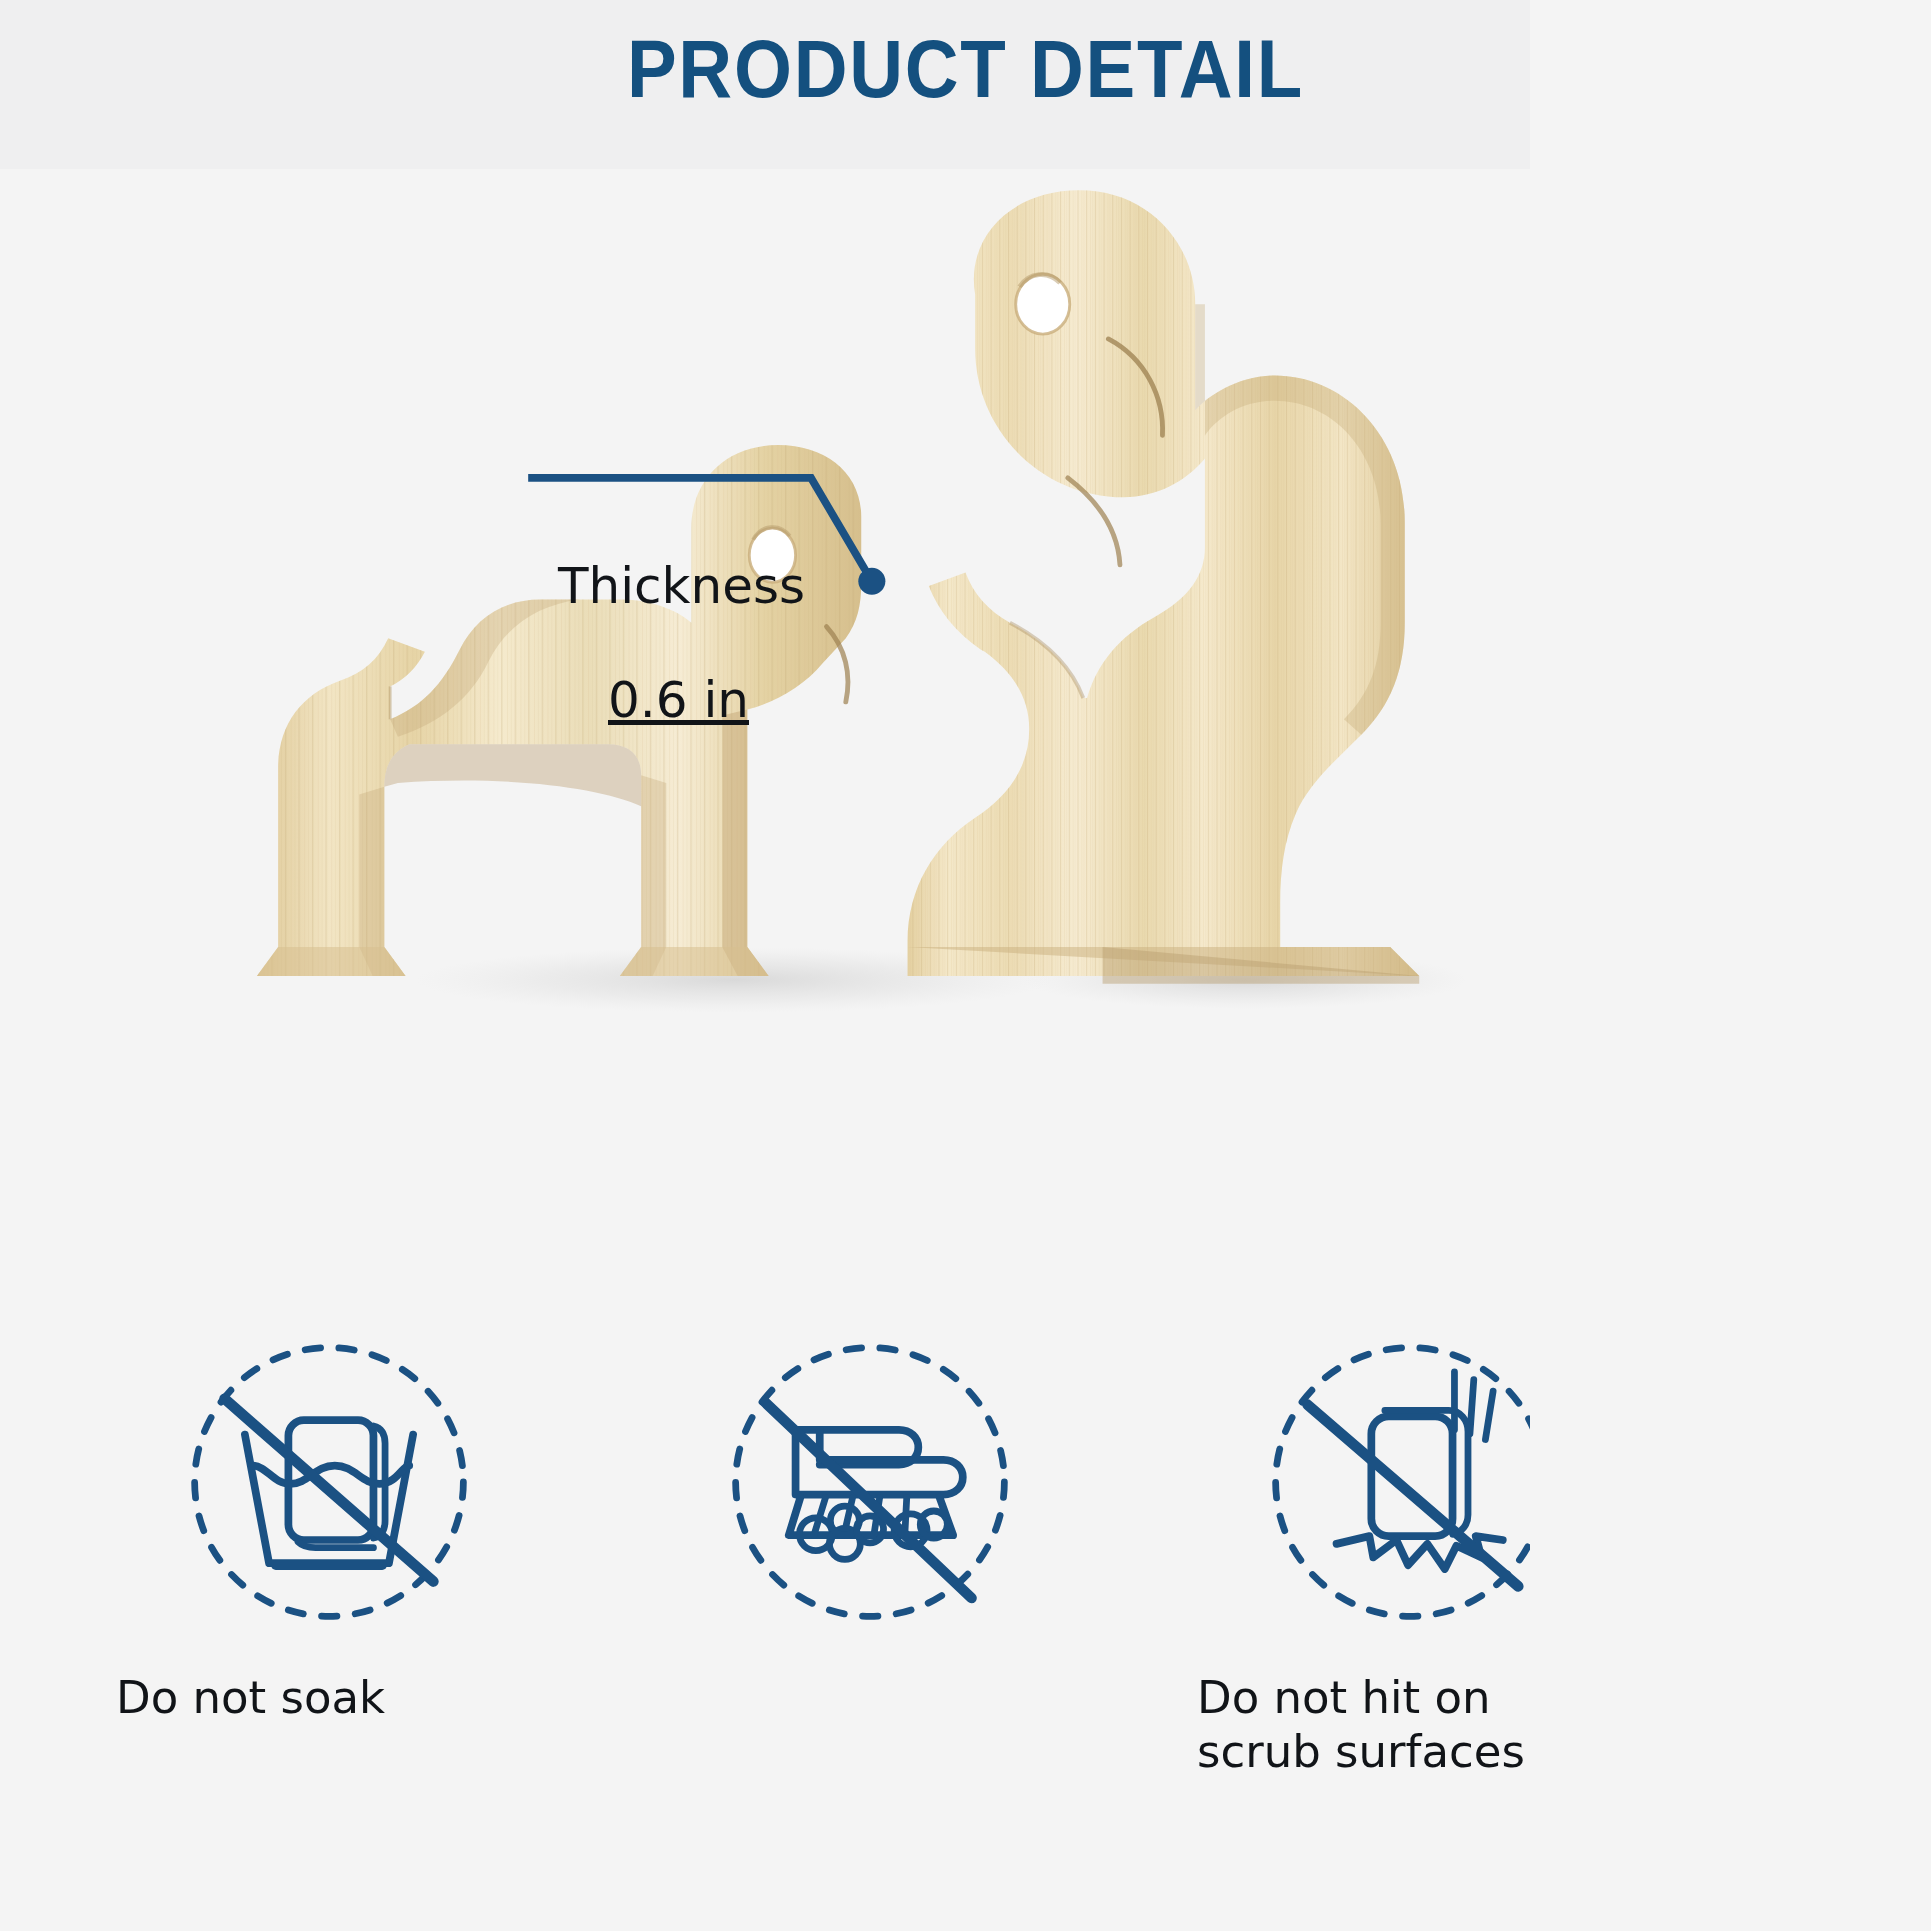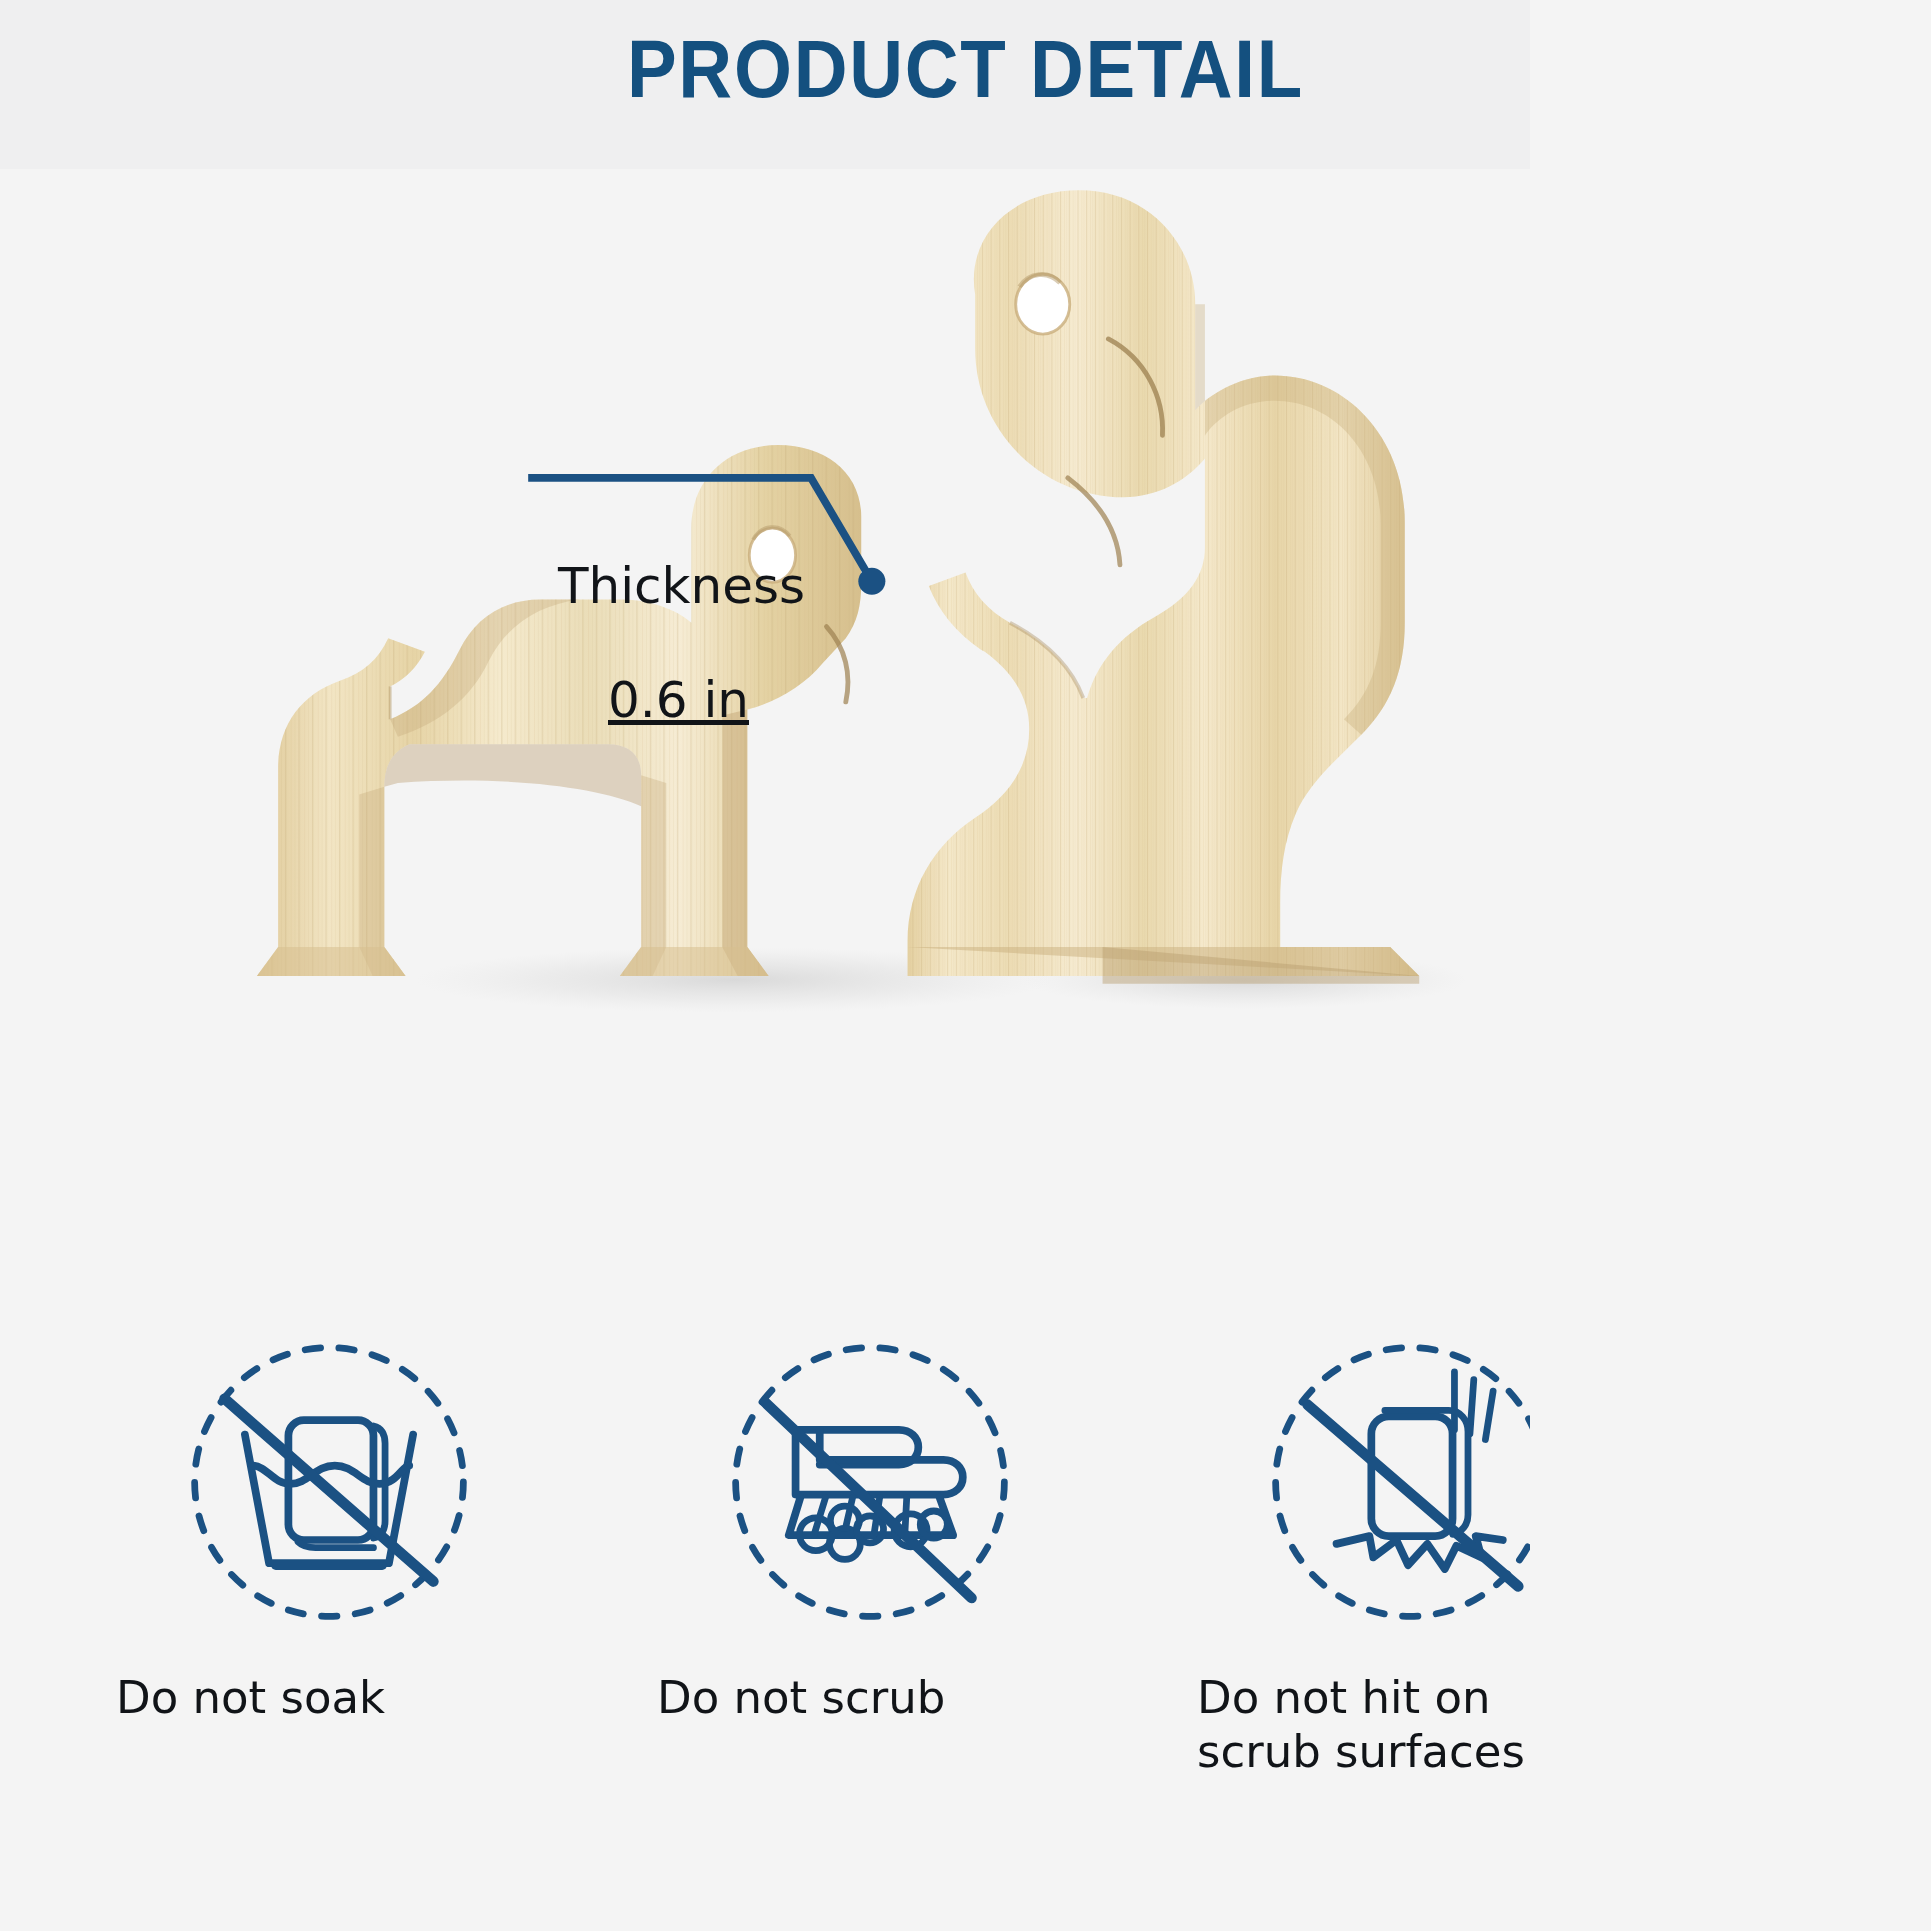--- a/index.html
+++ b/index.html
@@ -374,21 +374,20 @@
 
         <circle cx="94" cy="204" r="17" fill="none" stroke="#1b5183" stroke-width="7"></circle>
         <circle cx="124" cy="214" r="16" fill="none" stroke="#1b5183" stroke-width="7"></circle>
         <circle cx="124" cy="190" r="15" fill="none" stroke="#1b5183" stroke-width="7"></circle>
         <circle cx="150" cy="199" r="14" fill="none" stroke="#1b5183" stroke-width="7"></circle>
         <circle cx="192" cy="200" r="17" fill="none" stroke="#1b5183" stroke-width="7"></circle>
         <circle cx="216" cy="194" r="14" fill="none" stroke="#1b5183" stroke-width="7"></circle>
 
         <path d="M 42 68 L 255 270" stroke="#1b5183" stroke-width="11" stroke-linecap="round"></path>
       </svg>
-      <div class="care-caption">Do not scrub</div>
     </div>
 
     <div class="care-item c2">
       <svg class="care-icon" viewBox="0 0 300 300" xmlns="http://www.w3.org/2000/svg">
         <circle cx="150" cy="150" r="139" fill="none" stroke="#1b5183" stroke-width="7" stroke-linecap="round" stroke-dasharray="16 19"></circle>
 
         <path d="M 196 36 L 196 96" stroke="#1b5183" stroke-width="7" stroke-linecap="round"></path>
         <path d="M 216 44 L 212 100" stroke="#1b5183" stroke-width="7" stroke-linecap="round"></path>
         <path d="M 236 56 L 228 106" stroke="#1b5183" stroke-width="7" stroke-linecap="round"></path>
 

